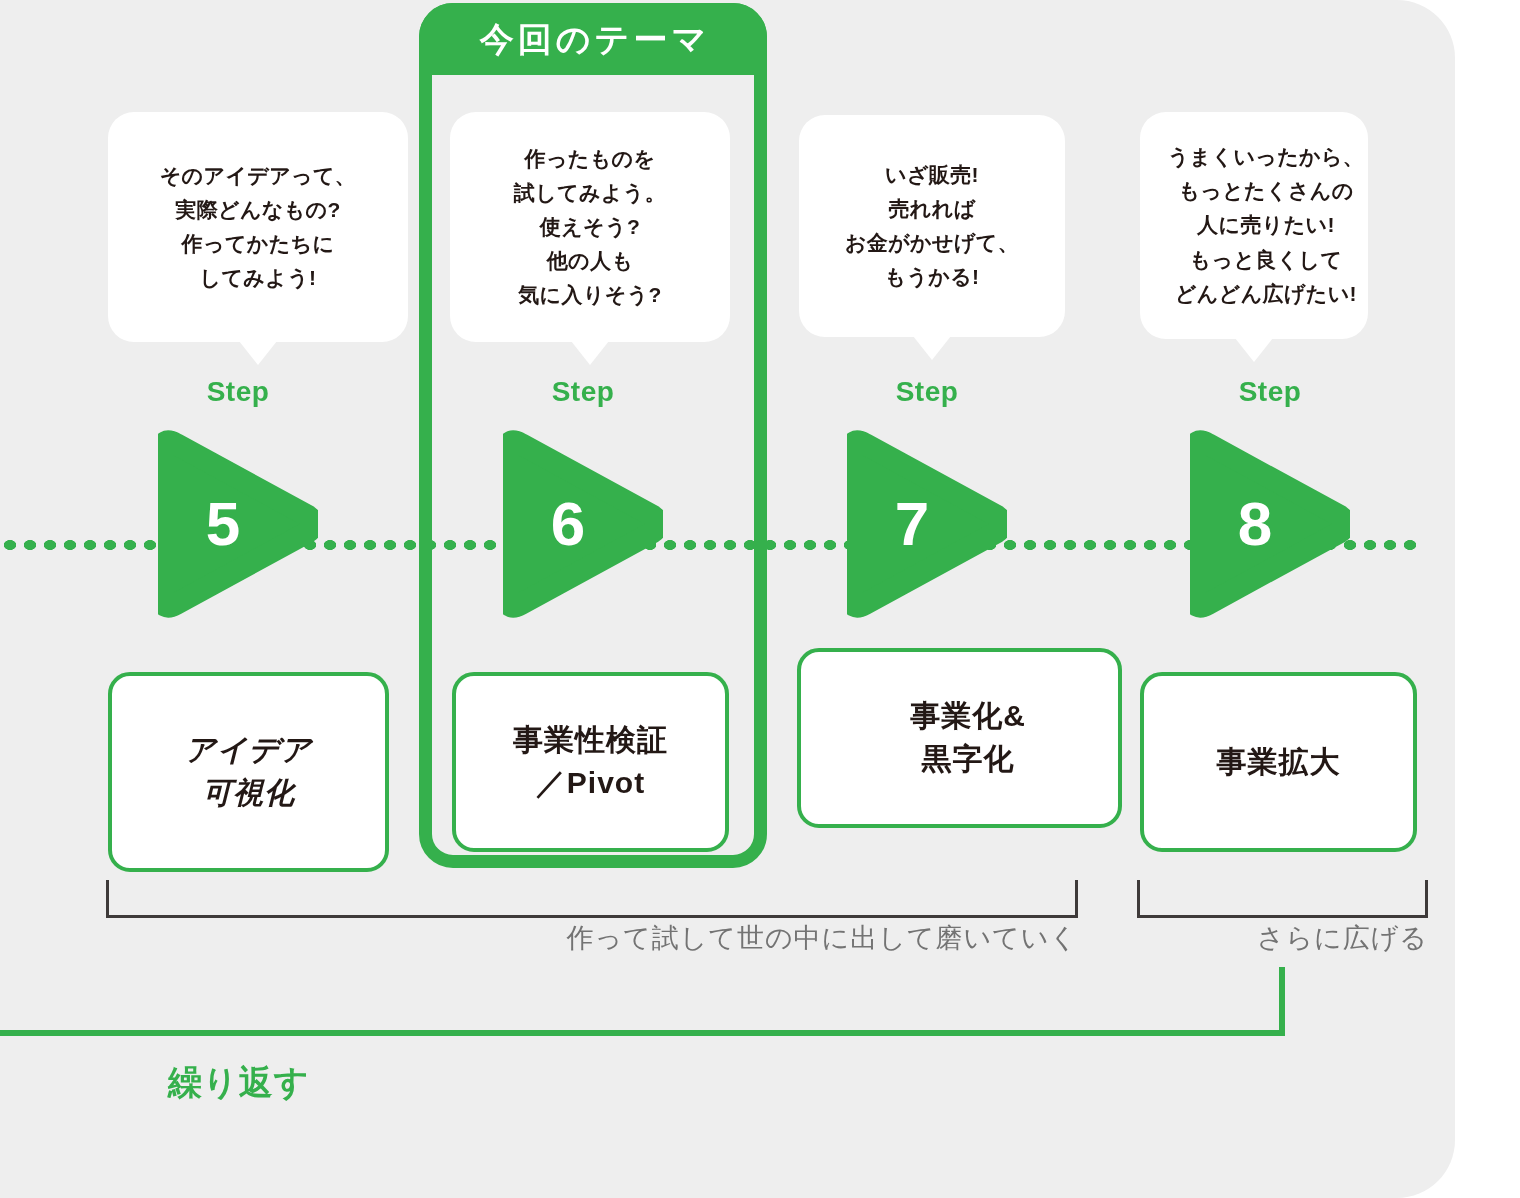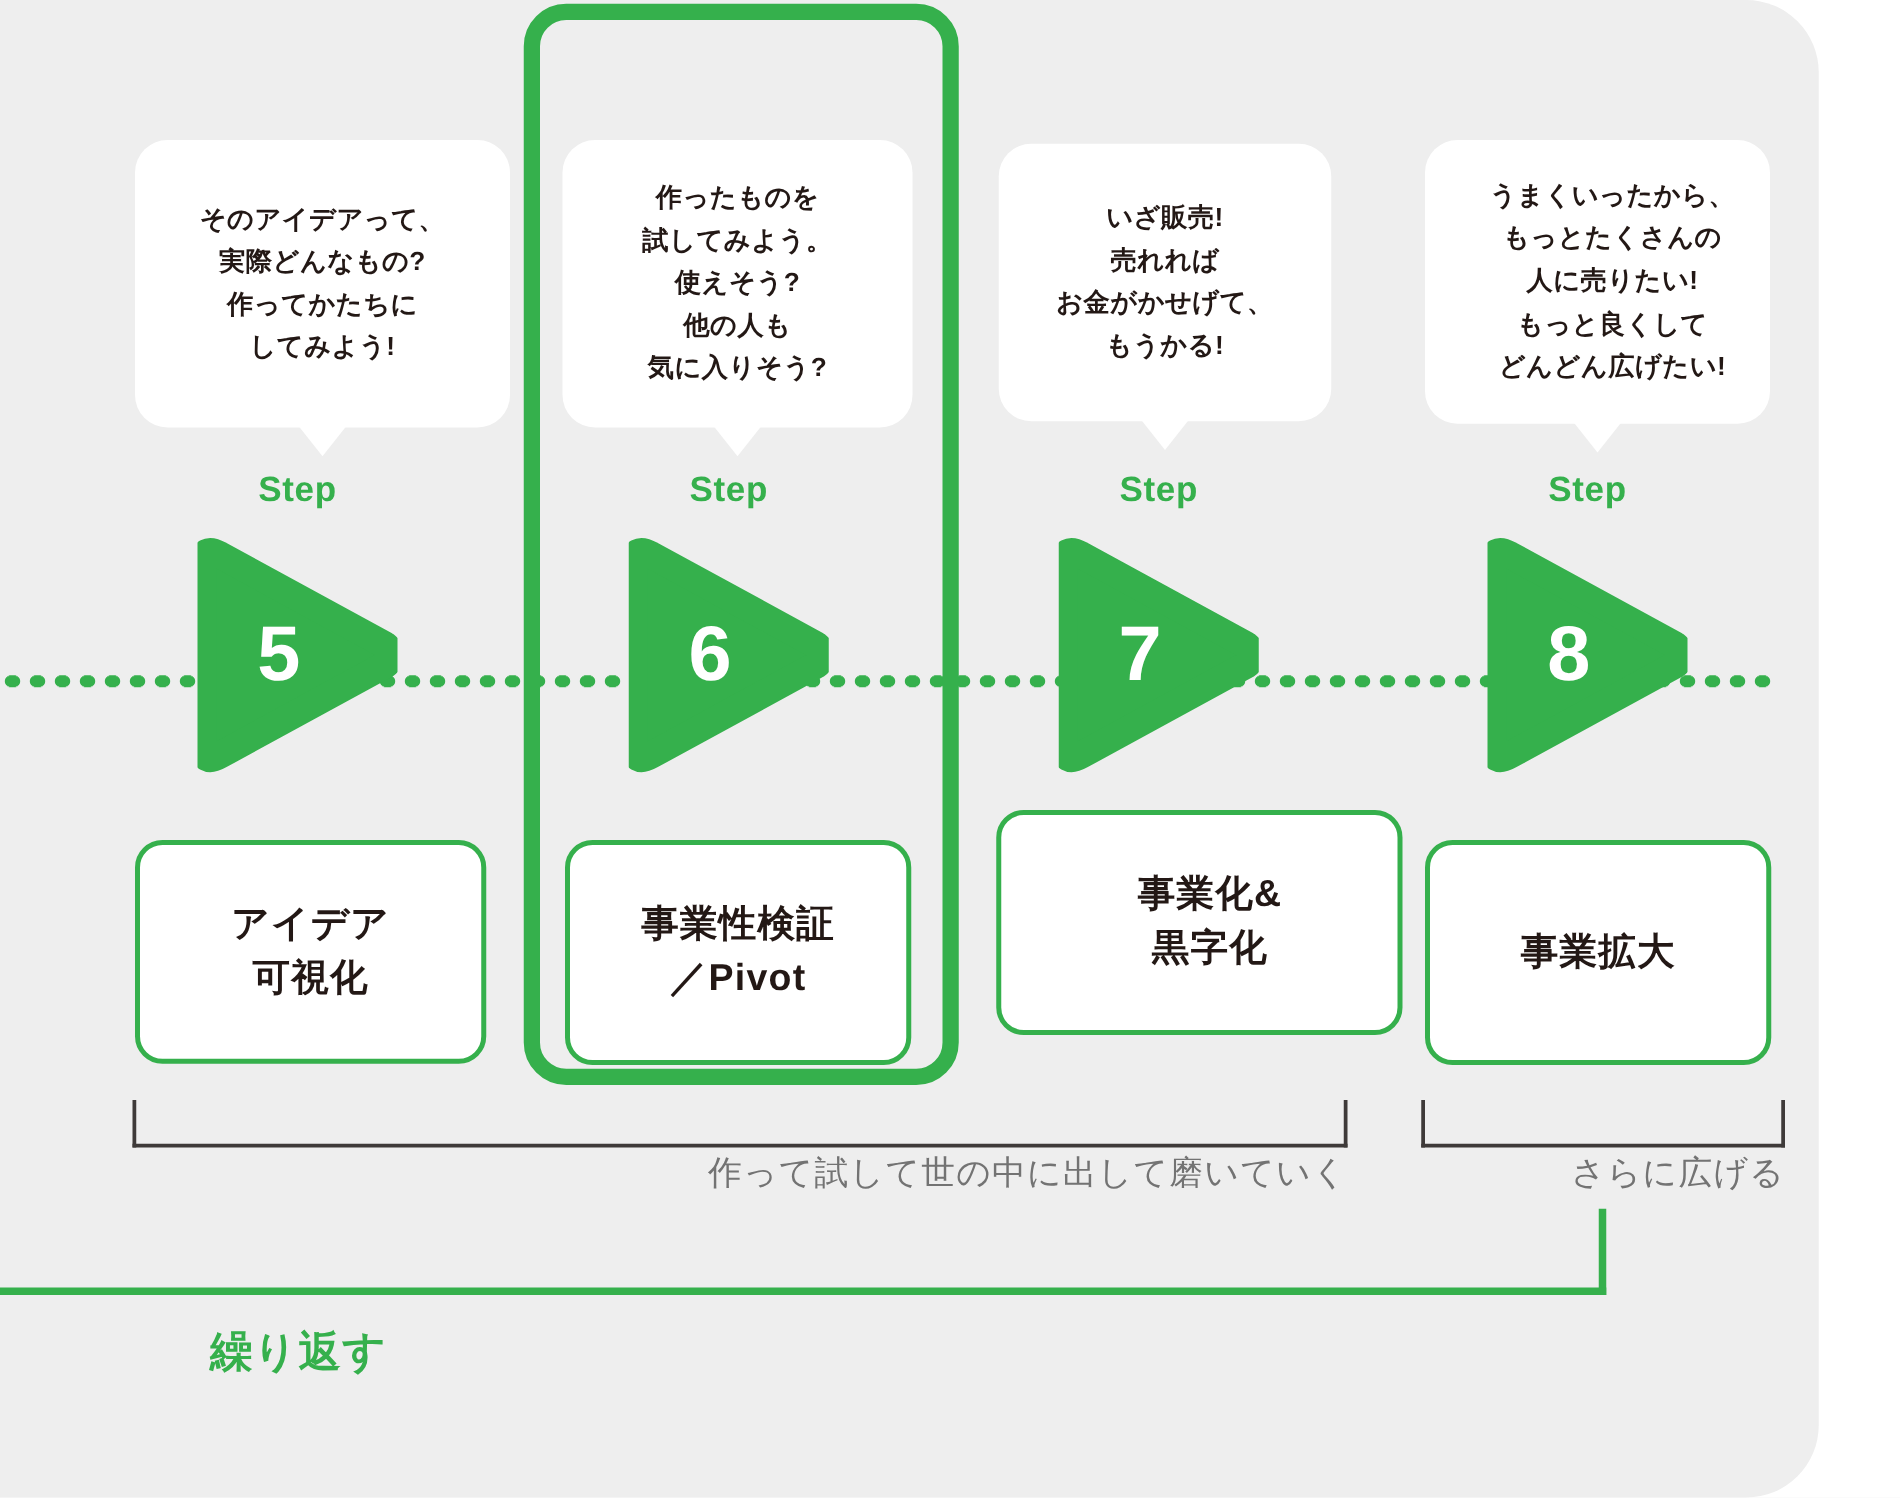--- a/index.html
+++ b/index.html
@@ -107,21 +107,21 @@
     width: 0;
     height: 0;
     border-left: 19px solid transparent;
     border-right: 19px solid transparent;
     border-top: 24px solid #ffffff;
   }
 
   .bubble-1 { left: 108px;  top: 112px; width: 300px; height: 230px; }
   .bubble-2 { left: 450px;  top: 112px; width: 280px; height: 230px; justify-content: center; }
   .bubble-3 { left: 799px;  top: 115px; width: 266px; height: 222px; }
-  .bubble-4 { left: 1140px; top: 112px; width: 276px; height: 227px; padding-left: 24px; }
+  .bubble-4 { left: 1140px; top: 112px; width: 228px; height: 227px; padding-left: 24px; }
 
   
   .step-col {
     position: absolute;
     top: 378px;
     width: 280px;
   }
   .step-col .step-word {
     color: #35b04c;
     font-size: 28px;
@@ -173,21 +173,21 @@
     text-align: center;
   }
   .step-box .step-box-text {
     color: #231815;
     font-size: 30px;
     font-weight: 700;
     line-height: 1.42;
     letter-spacing: 1px;
     white-space: pre-line;
   }
-  .step-box-1 { left: 108px;  top: 672px; width: 281px; height: 179px; }
+  .step-box-1 { left: 108px;  top: 672px; width: 281px; height: 200px; font-style: italic; }
   .step-box-2 { left: 452px;  top: 672px; width: 277px; height: 180px; }
   .step-box-3 { left: 797px;  top: 648px; width: 325px; height: 180px; padding-left: 17px; }
   .step-box-4 { left: 1140px; top: 672px; width: 277px; height: 180px; }
 
   
   .bracket {
     position: absolute;
     border-left: 3px solid #3e3a39;
     border-right: 3px solid #3e3a39;
     border-bottom: 3px solid #3e3a39;
@@ -327,20 +327,23 @@
   </div>
   <div class="step-box step-box-3">
     <div class="step-box-text">事業化&amp;
 黒字化</div>
   </div>
   <div class="step-box step-box-4">
     <div class="step-box-text">事業拡大</div>
   </div>
 
   <div class="highlight-frame"></div>
+  <div class="highlight-frame-head">
+    <span class="label">今回のテーマ</span>
+  </div>
 
   <div class="bracket bracket-1"></div>
   <div class="bracket-caption caption-1">作って試して世の中に出して磨いていく</div>
 
   <div class="bracket bracket-2"></div>
   <div class="bracket-caption caption-2">さらに広げる</div>
 
   <div class="loop-v"></div>
   <div class="loop-h"></div>
   <div class="loop-label">繰り返す</div>

